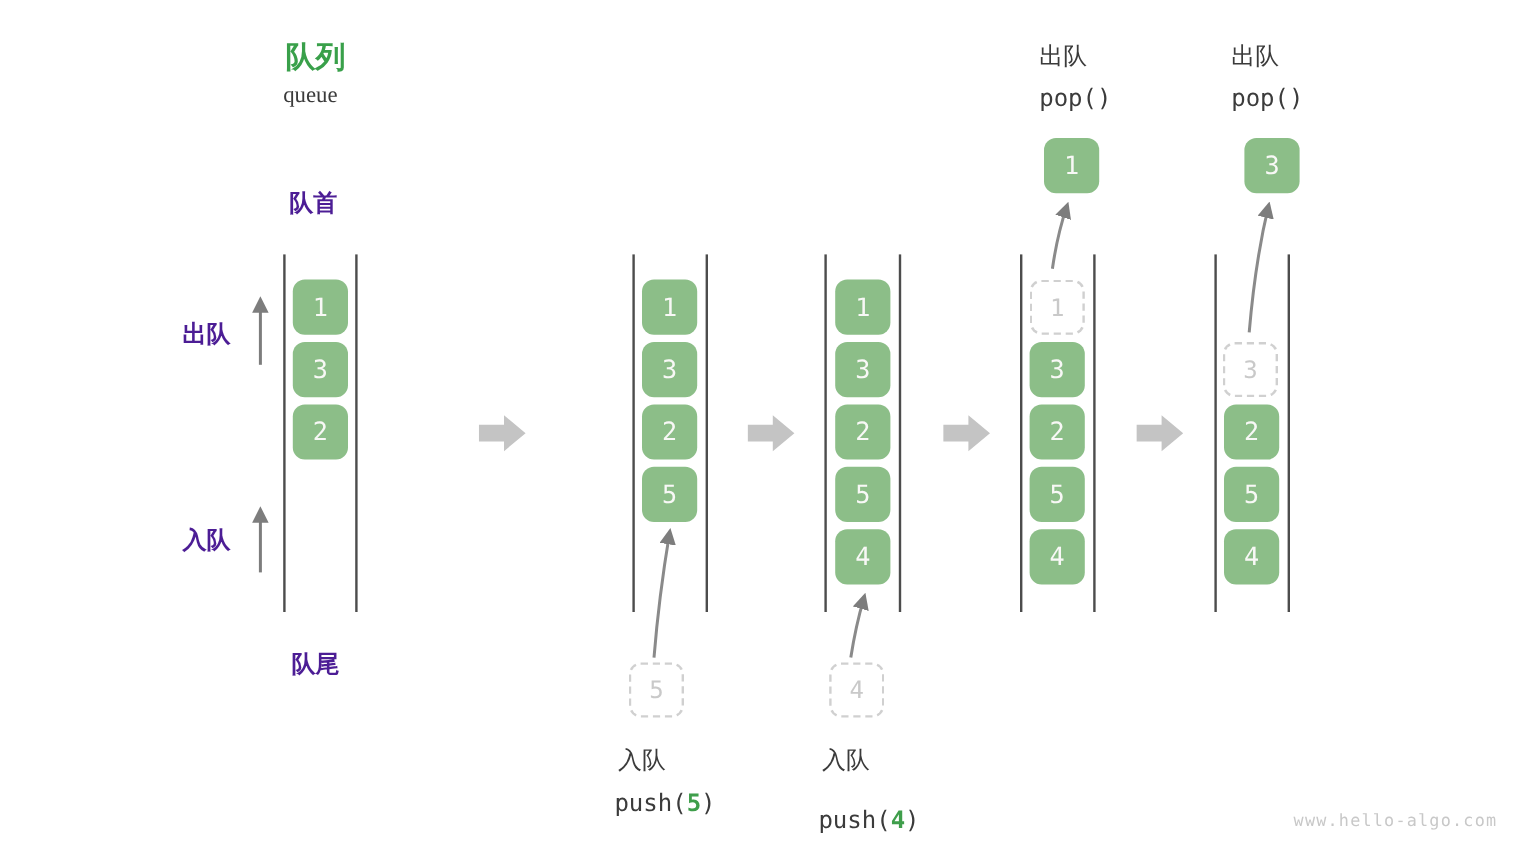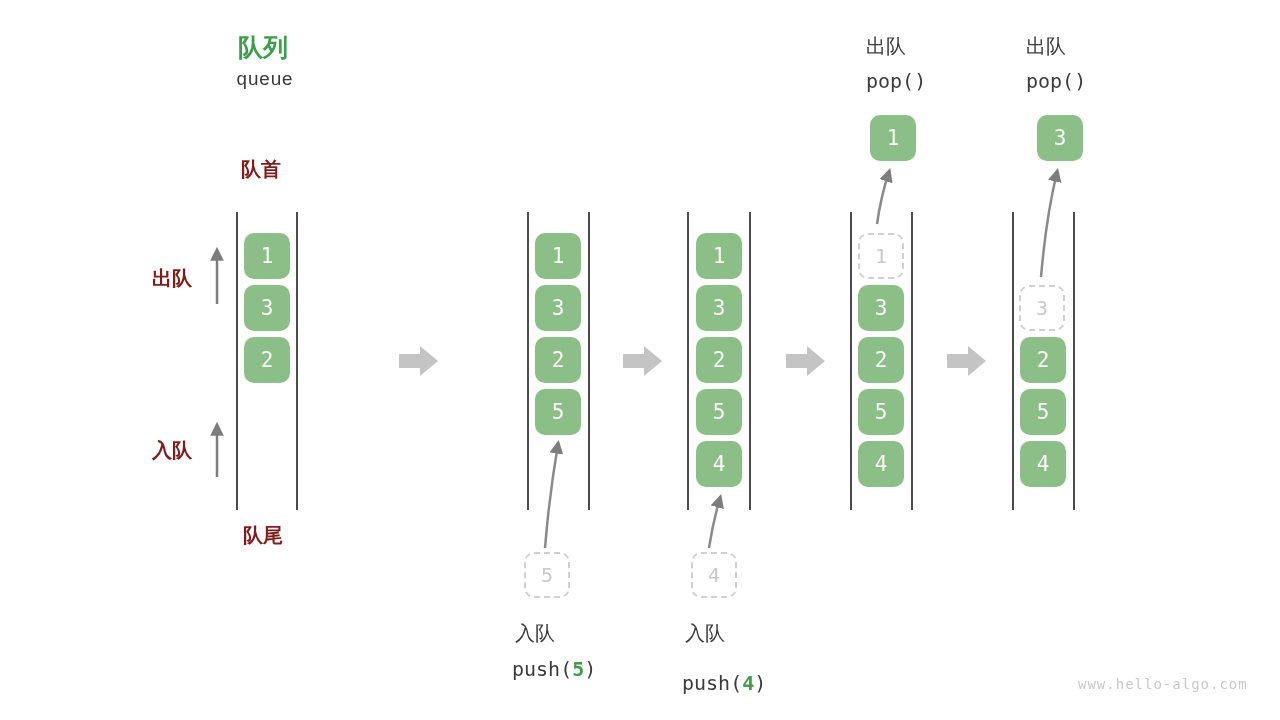--- a/index.html
+++ b/index.html
@@ -5,42 +5,42 @@
   html,body{margin:0;padding:0;background:#ffffff;}
   #canvas{position:relative;width:1280px;height:720px;background:#ffffff;overflow:hidden;
           font-family:"DejaVu Sans",sans-serif;}
   .rail{position:absolute;top:212px;height:298px;width:2px;background:#4c4c4c;}
   .qbox{position:absolute;width:46px;height:46px;border-radius:10px;background:#8cbe88;
         color:#f8f8f6;display:flex;align-items:center;justify-content:center;
         font-family:"DejaVu Sans Mono",monospace;font-size:21px;}
   .ghost{position:absolute;width:46px;height:46px;box-sizing:border-box;border:2px dashed #d0d0d0;
          border-radius:10px;background:#ffffff;color:#c9c9c9;display:flex;align-items:center;
          justify-content:center;font-family:"DejaVu Sans Mono",monospace;font-size:20px;}
-  .cn-bold{position:absolute;font-weight:bold;color:#7f1d1d;font-size:20px;white-space:nowrap;}
+  .cn-bold{position:absolute;font-weight:bold;color:#4c1d95;font-size:20px;white-space:nowrap;}
   .cn{position:absolute;color:#3b3b3b;font-size:20px;white-space:nowrap;}
   .code{position:absolute;font-family:"DejaVu Sans Mono",monospace;color:#3b3b3b;font-size:20px;white-space:nowrap;}
   .code .arg{color:#3f9e4b;font-weight:bold;}
   .title-zh{position:absolute;left:238px;top:31px;font-size:25px;font-weight:bold;color:#39a04a;}
-  .title-en{position:absolute;left:236px;top:69px;font-family:Liberation Mono, monospace;
+  .title-en{position:absolute;left:236px;top:69px;font-family:Liberation Serif, serif;
             font-size:19px;color:#3b3b3b;}
   .blockarrow{position:absolute;width:40px;height:32px;}
   .watermark{position:absolute;left:1078px;top:676px;font-family:"DejaVu Sans Mono",monospace;
              font-size:14px;color:#c8c8c8;letter-spacing:1px;}
   #thin-arrows{position:absolute;left:0;top:0;pointer-events:none;}
 </style>
 </head>
 <body>
 
 <div id="canvas">
 
   <div class="title-zh">队列</div>
   <div class="title-en">queue</div>
 
   <div class="cn-bold" style="left:241px;top:156px">队首</div>
-  <div class="cn-bold" style="left:243px;top:522px">队尾</div>
+  <div class="cn-bold" style="left:243px;top:540px">队尾</div>
   <div class="cn-bold" style="left:152px;top:265px">出队</div>
   <div class="cn-bold" style="left:152px;top:437px">入队</div>
 
   <div class="rail" style="left:236px"></div>
   <div class="rail" style="left:296px"></div>
   <div class="qbox" style="left:244px;top:233px">1</div>
   <div class="qbox" style="left:244px;top:285px">3</div>
   <div class="qbox" style="left:244px;top:337px">2</div>
 
   <div class="rail" style="left:527px"></div>

